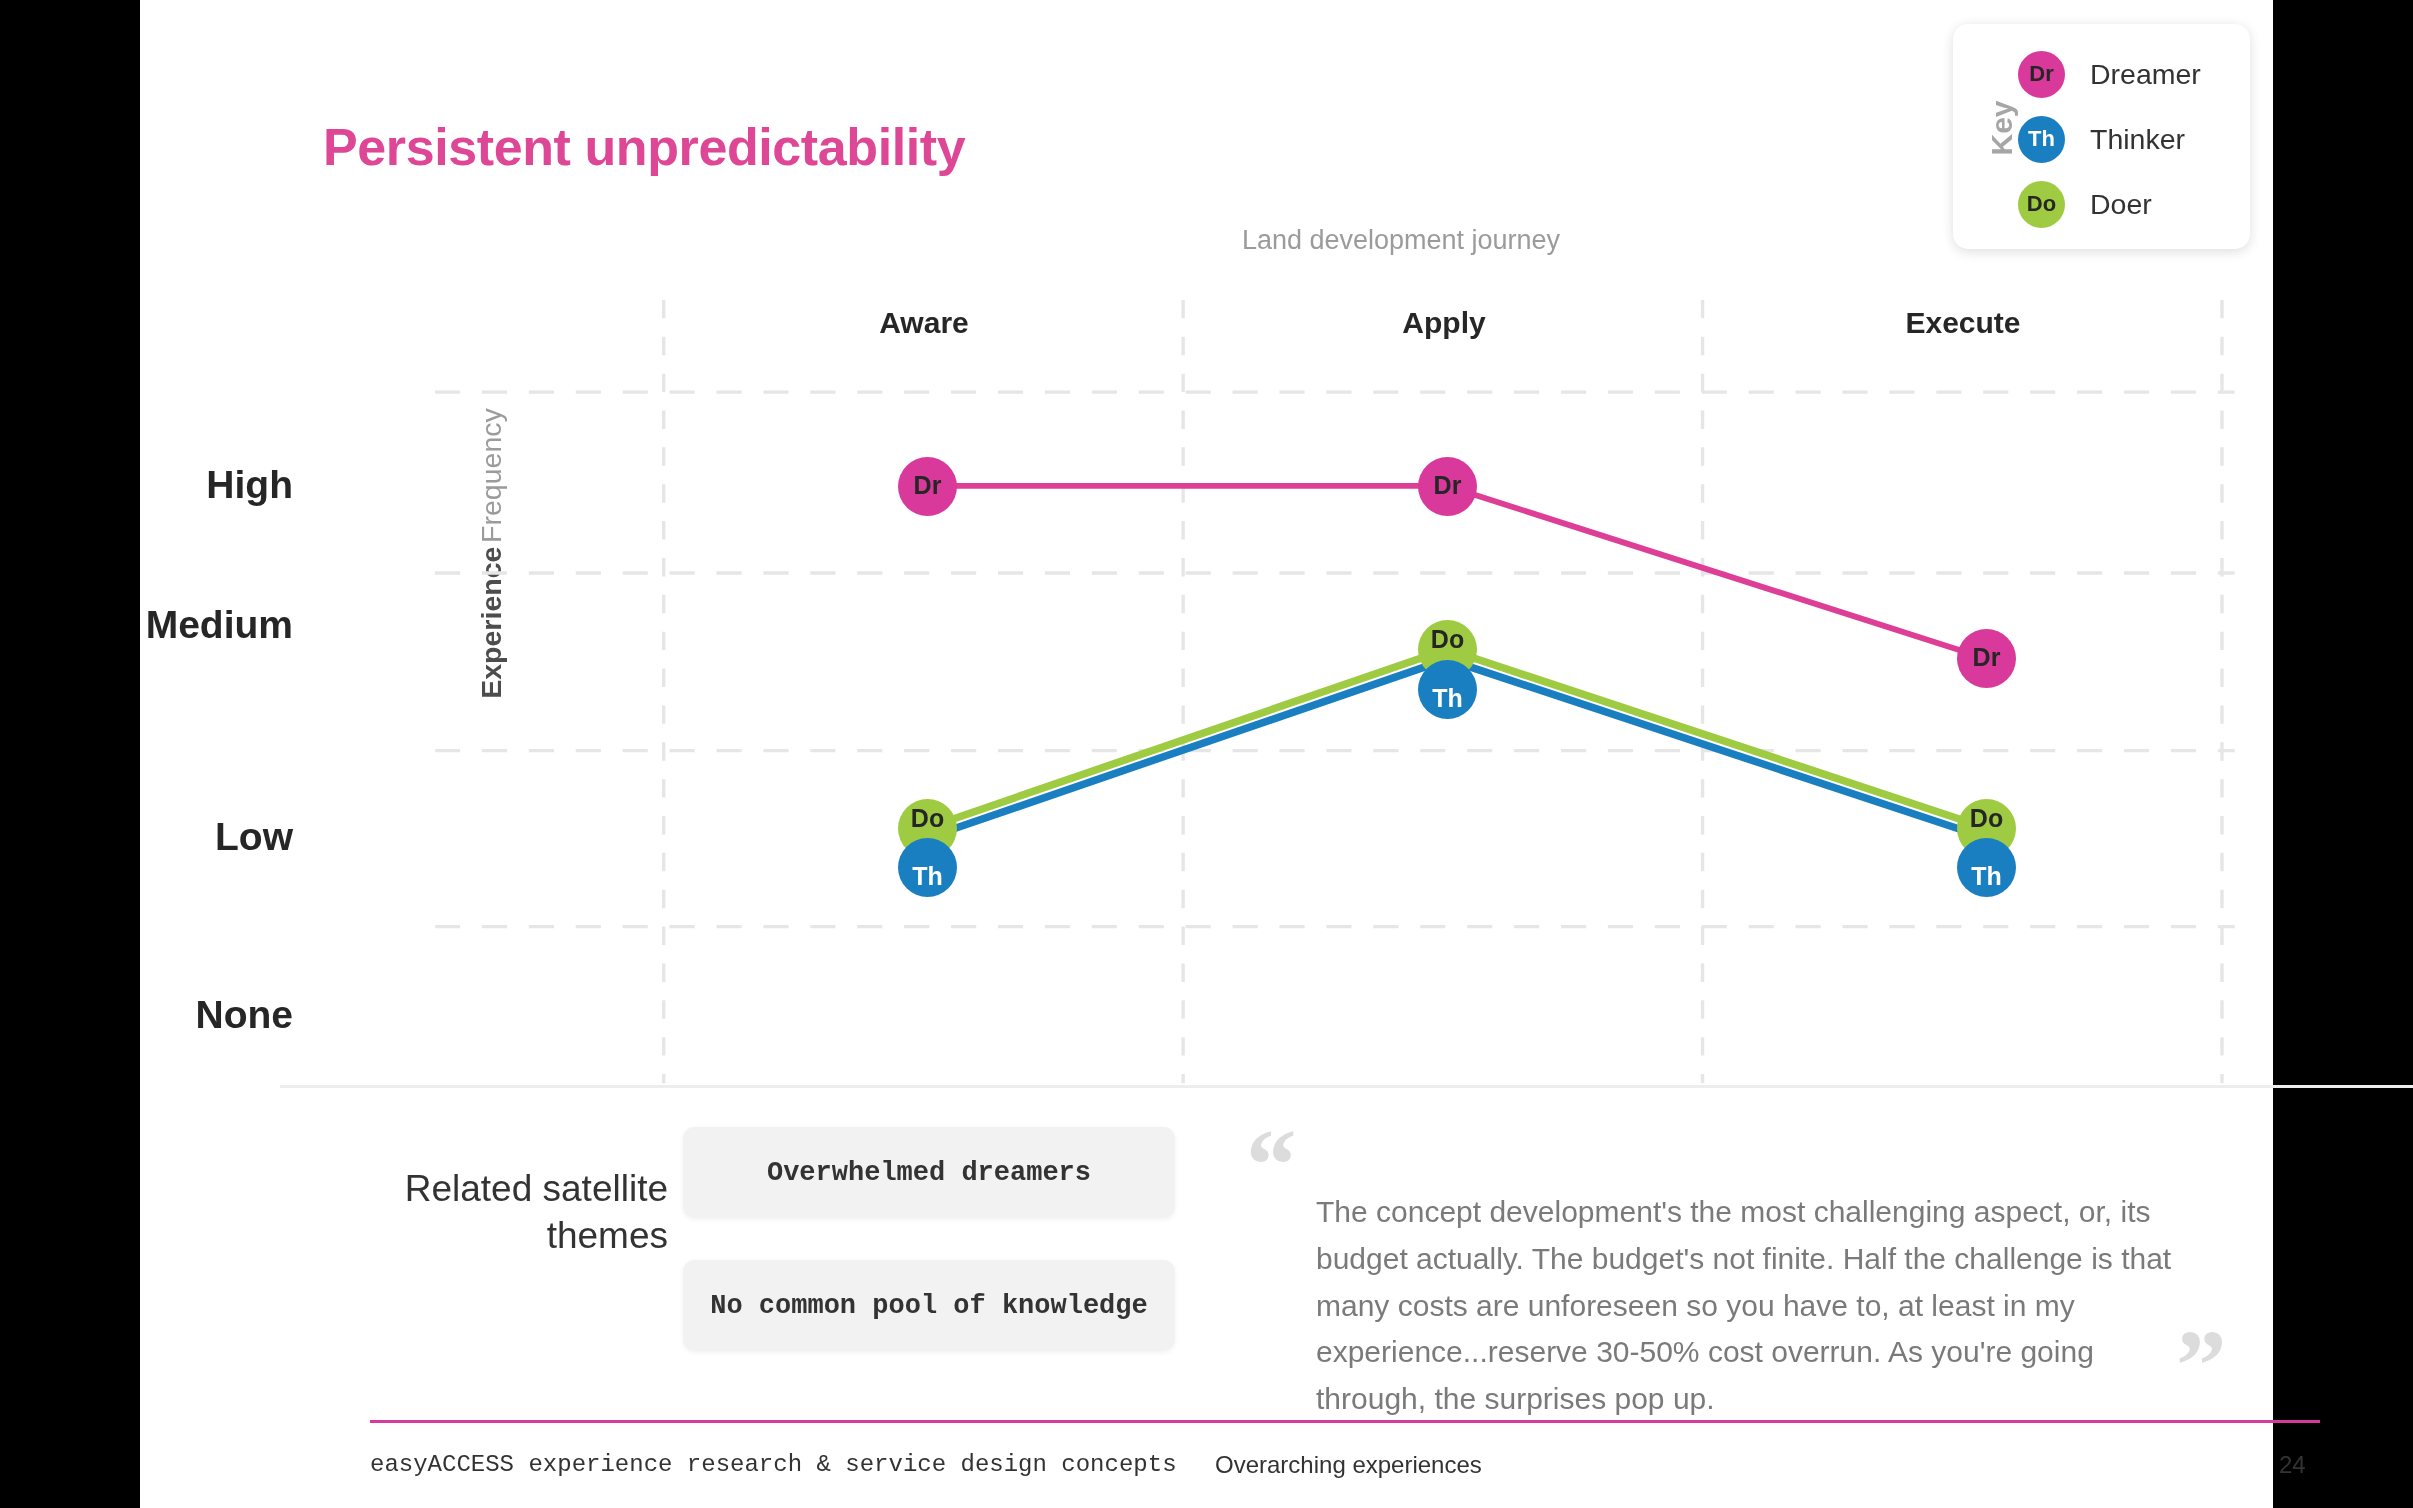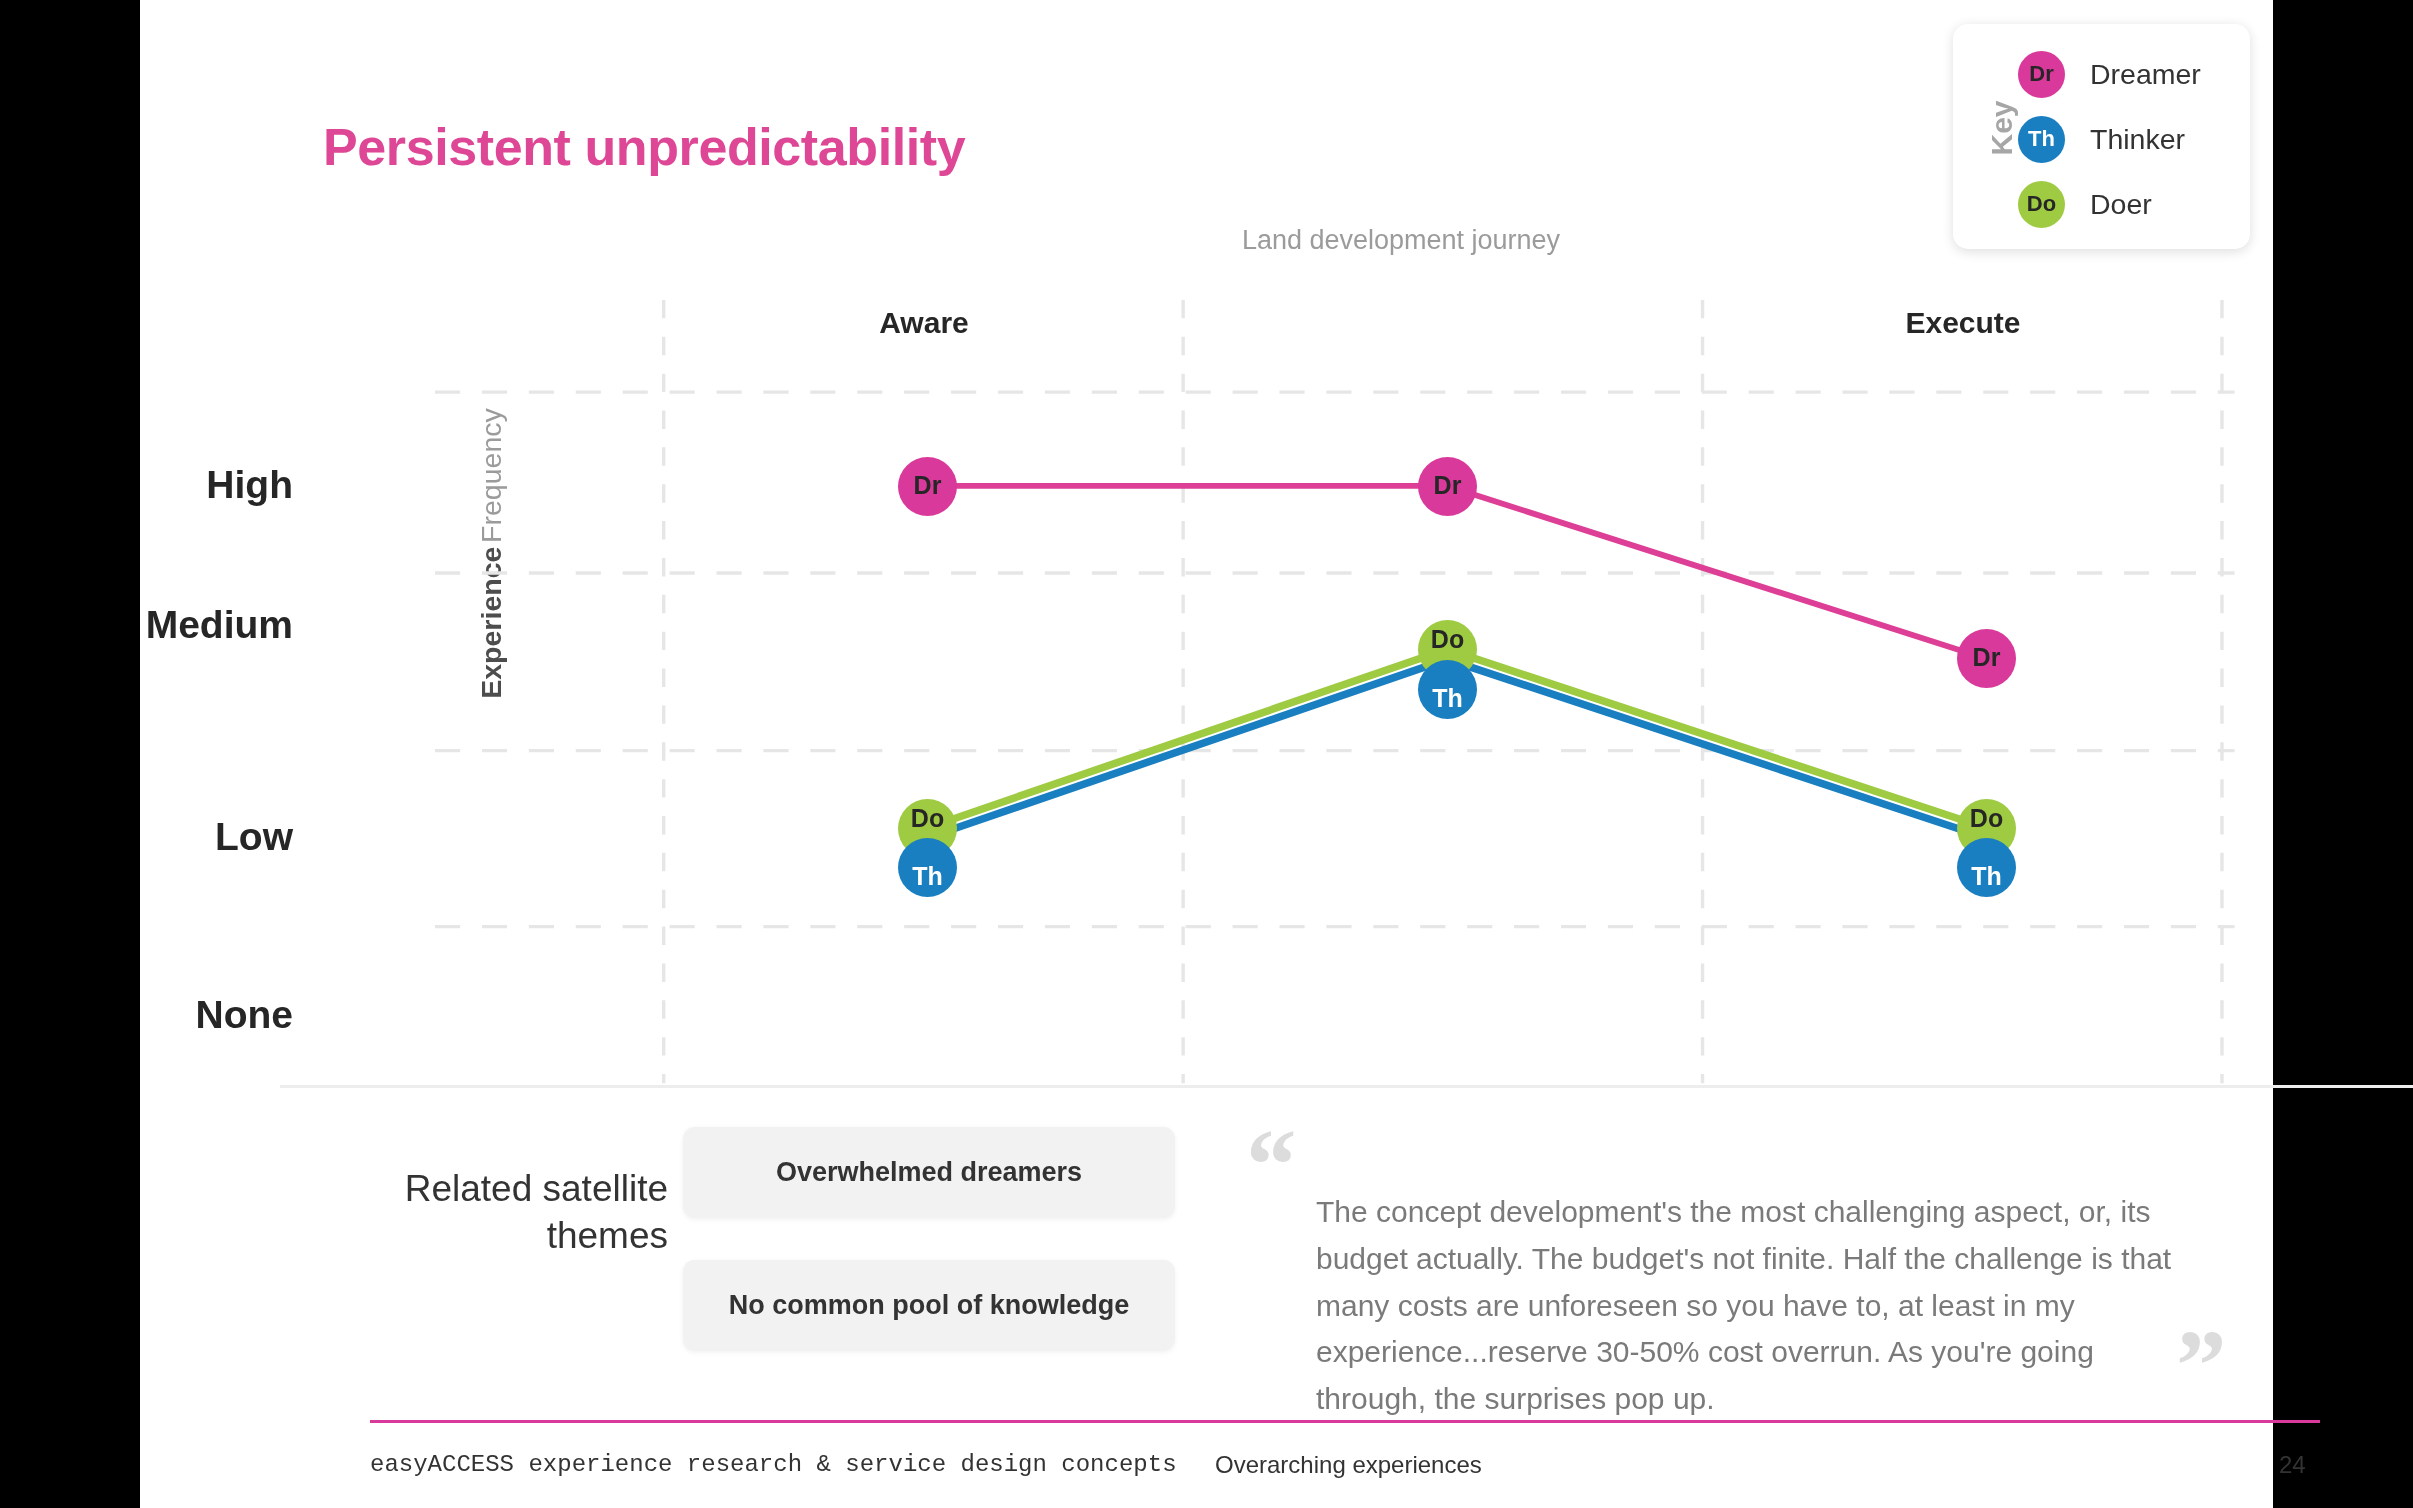--- a/index.html
+++ b/index.html
@@ -81,20 +81,21 @@
   .themes-label{
     position:absolute;left:251px;top:1165px;width:277px;text-align:right;
     font-size:37px;color:#333;line-height:1.28;
   }
   .theme-card{
     position:absolute;left:543px;width:492px;
     background:#f2f2f2;border-radius:11.7px;
     display:flex;align-items:center;justify-content:center;
     font-size:27px;font-weight:700;color:#333;text-align:center;
     box-shadow:0 1.7px 5px rgba(0,0,0,0.05);
+    font-family:Liberation Mono, monospace;
   }
   #theme0{top:1127px;height:91px;}
   #theme1{top:1260px;height:91px;}
 
   .quote-mark{position:absolute;color:#dcdcdc;font-size:101px;font-weight:700;
     font-family:"Liberation Serif",serif;line-height:1;}
   #qopen{left:1106px;top:1115px;}
   #qclose{left:2036px;top:1316px;}
   .quote-text{
     position:absolute;left:1176px;top:1189px;width:888px;
@@ -137,20 +138,21 @@
           </div>
           <div class="key-name">Doer</div>
         </div>
       </div>
     </div>
 
     <div class="chart-header">Land development journey</div>
 
     <div class="stage-row">
       <div class="stage-lbl" style="left:0px;">Aware</div>
+      <div class="stage-lbl" style="left:520px;">Apply</div>
       <div class="stage-lbl" style="left:1039px;">Execute</div>
     </div>
 
     <div class="ylabel-wrap">
       <span class="ylabel-strong">Experience</span>
       <span class="ylabel-soft">Frequency</span>
     </div>
 
     <div class="ytick" style="top:463px;">High</div>
     <div class="ytick" style="top:603px;">Medium</div>

